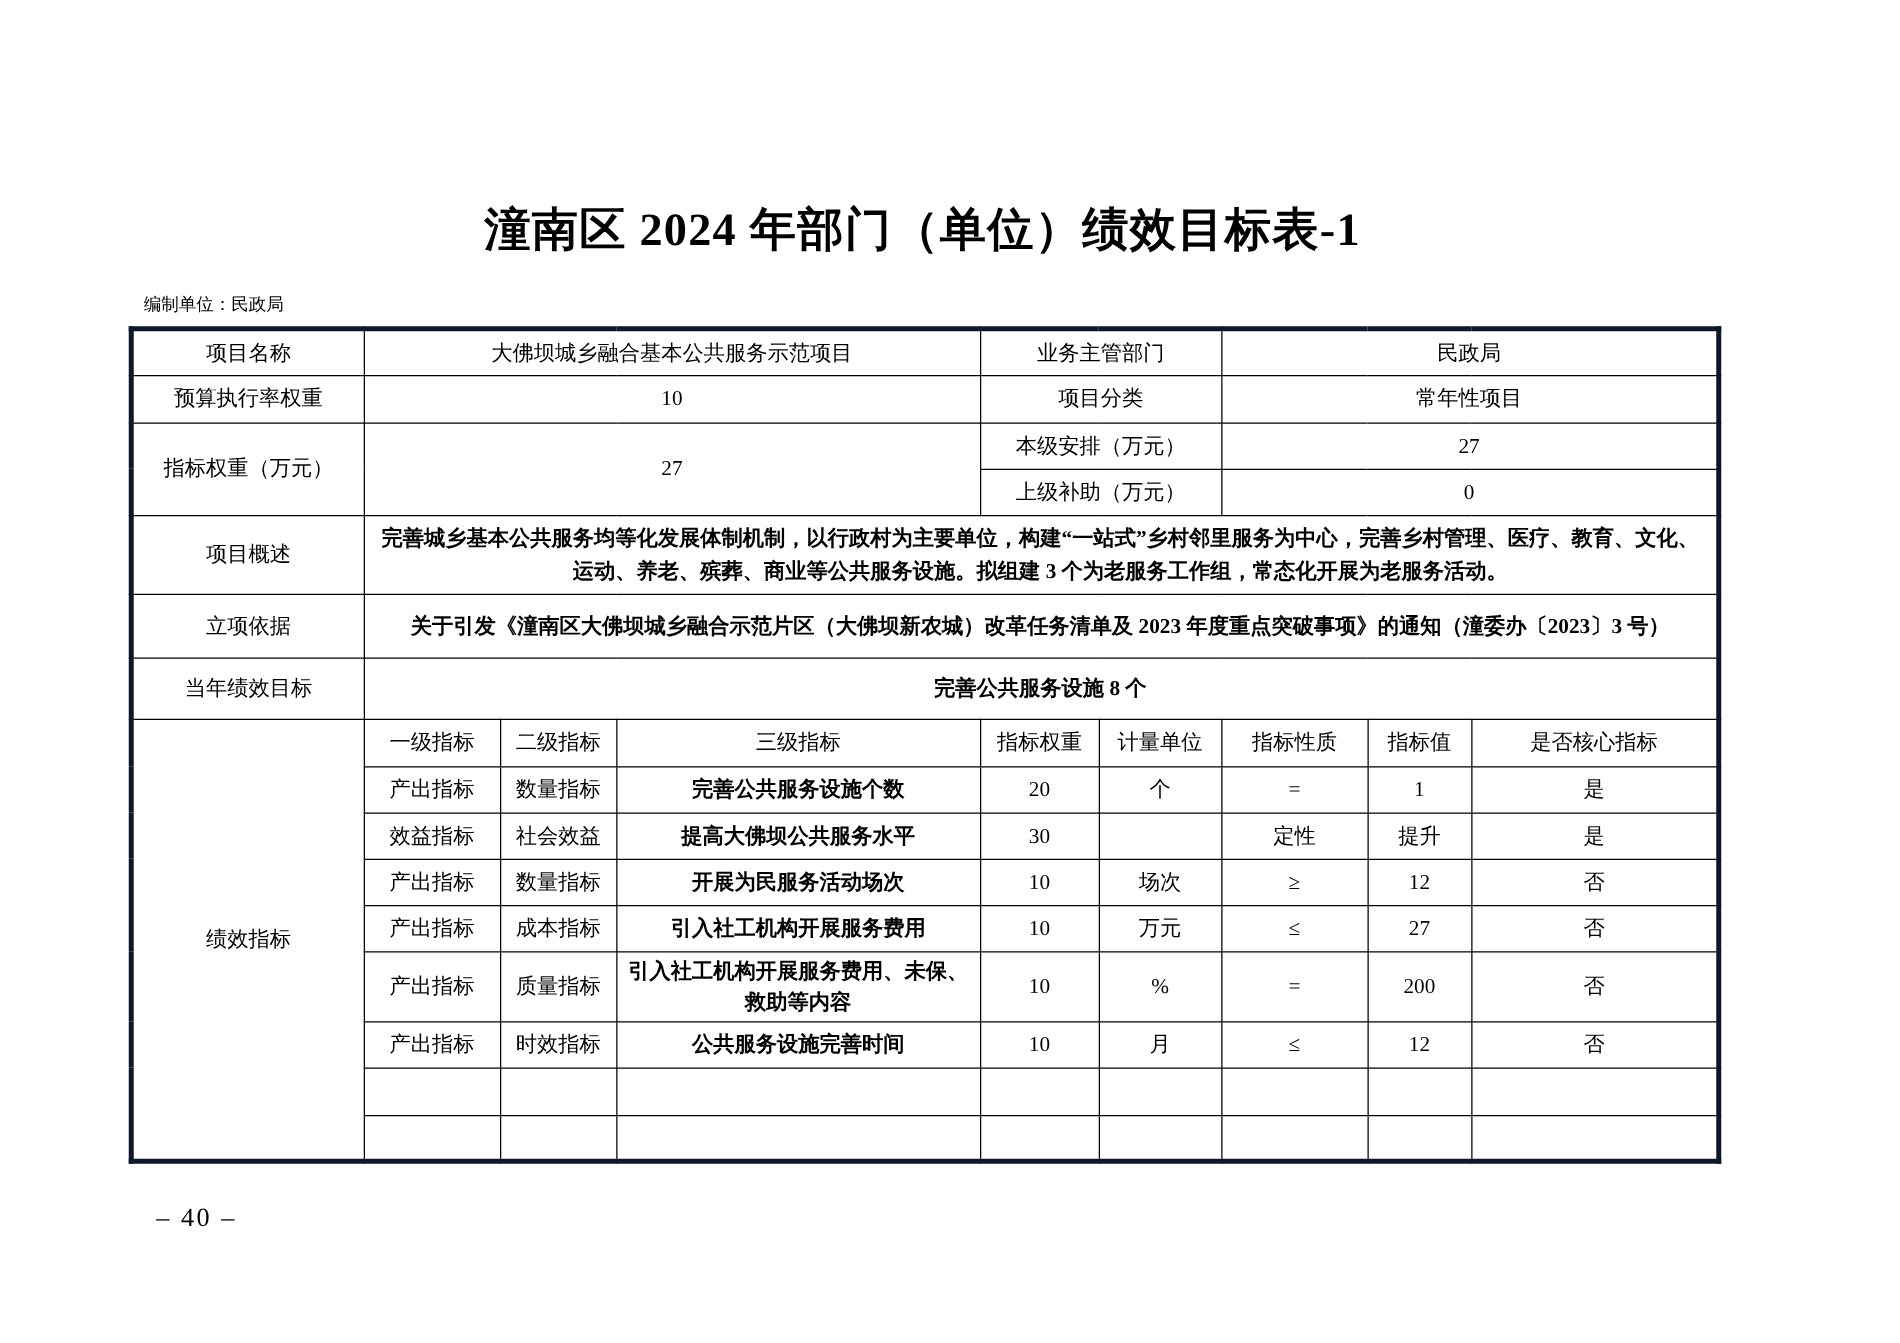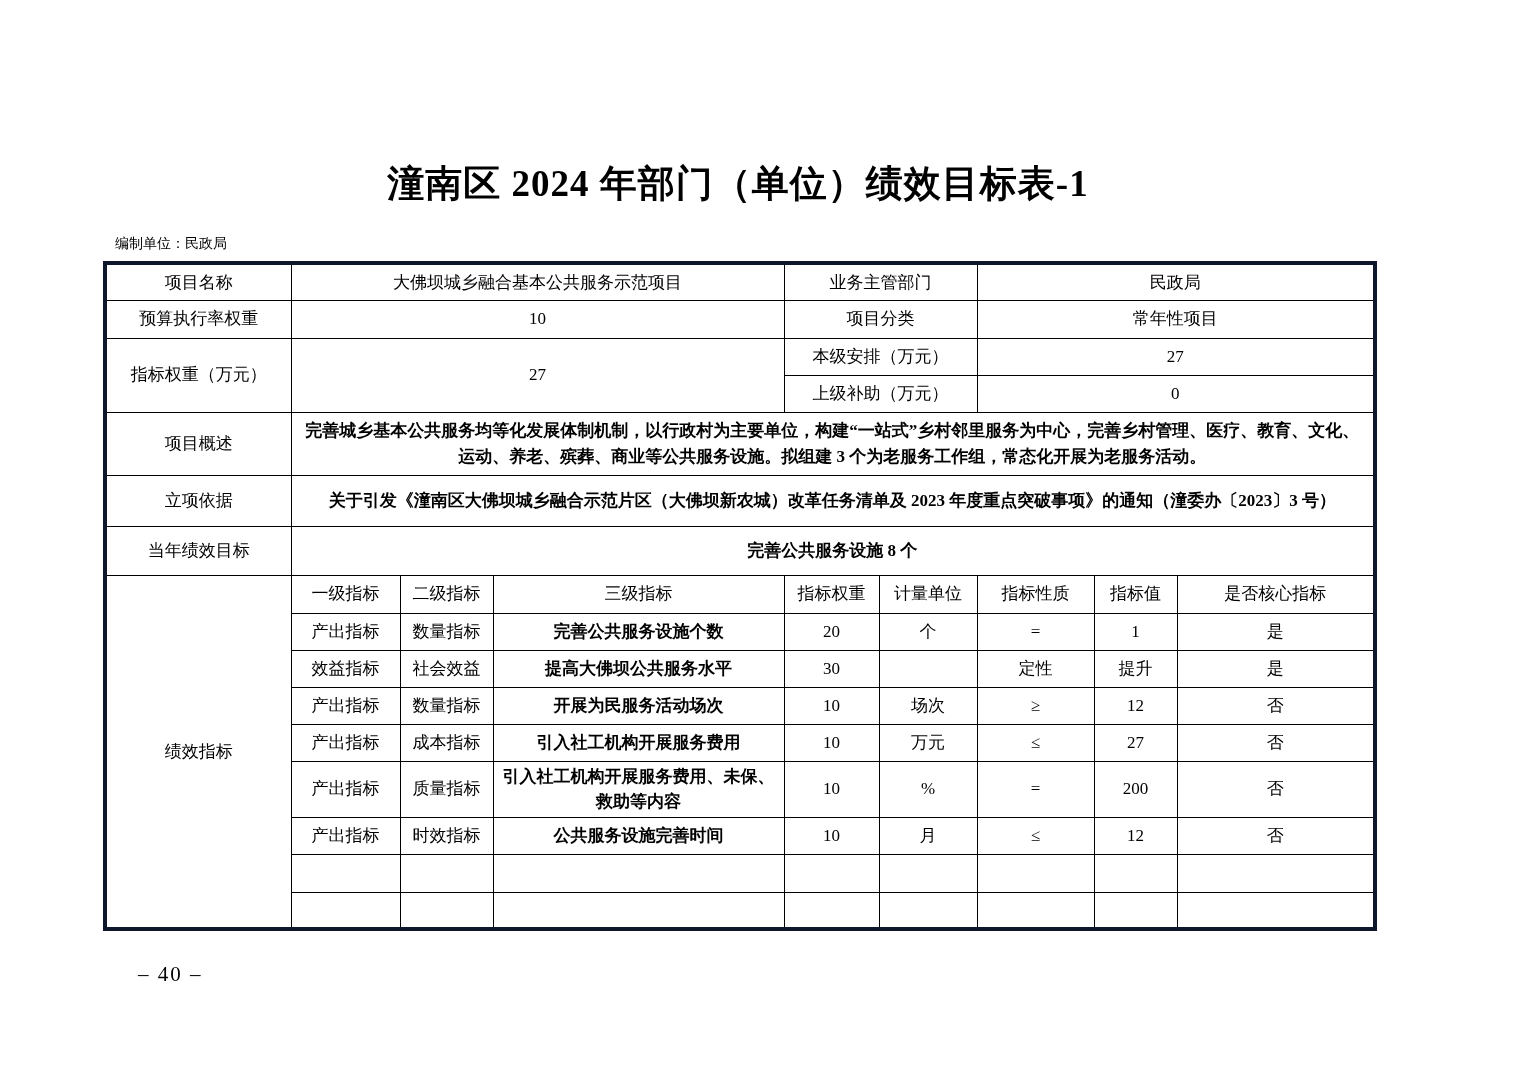--- a/index.html
+++ b/index.html
@@ -49,21 +49,21 @@
     overflow: hidden;
   }
   td.left {
     text-align: left;
     padding-left: 13px;
     padding-right: 13px;
     font-weight: bold;
   }
   .pagenum {
     position: absolute;
-    left: 138px;
+    left: 125px;
     top: 962px;
     font-size: 21px;
     letter-spacing: 2px;
   }
 </style>
 </head>
 <body>
 
 <div class="page">
   <div class="content">

